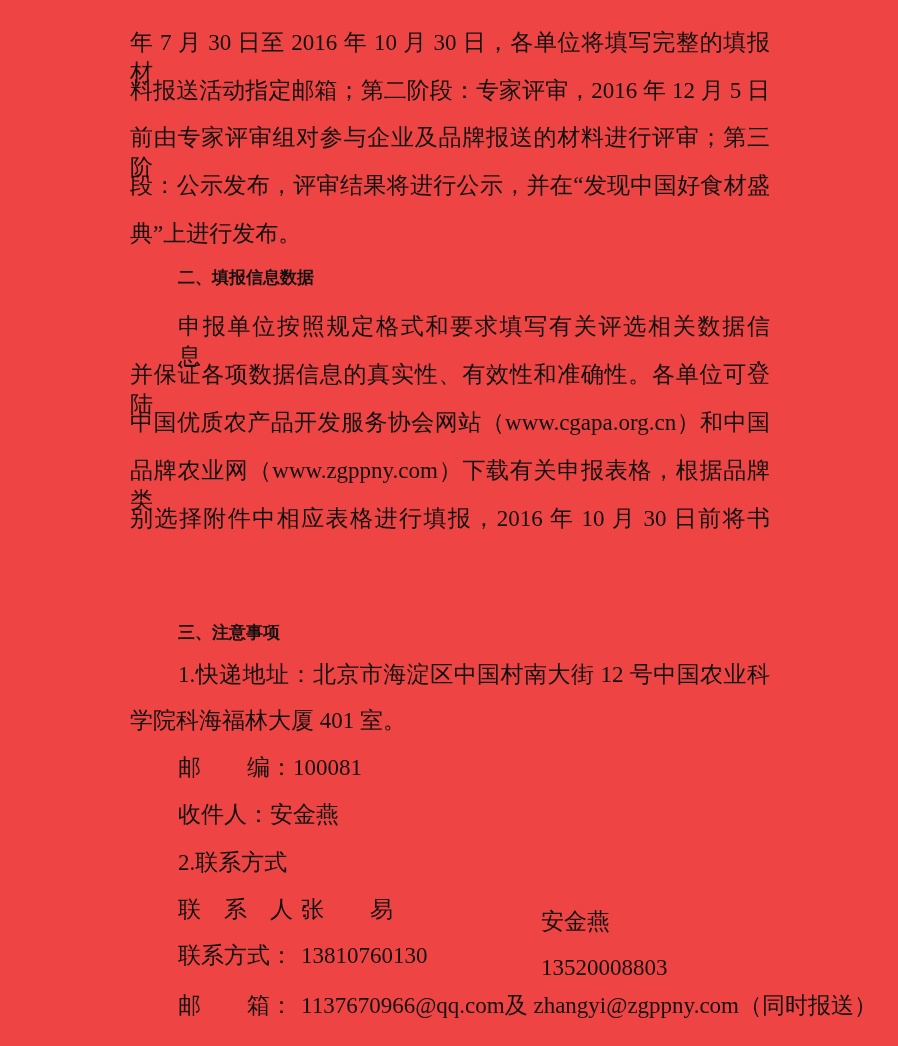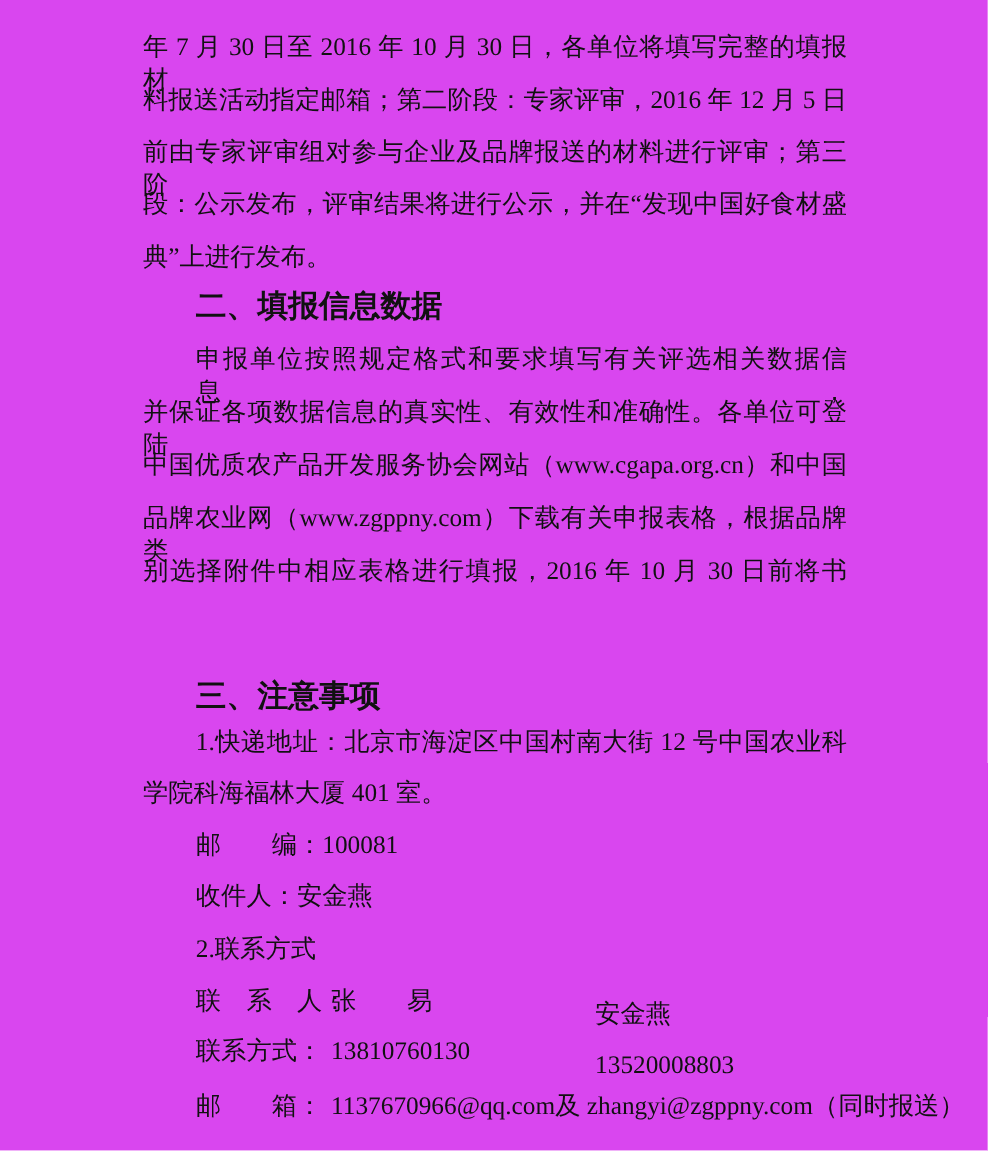--- a/index.html
+++ b/index.html
@@ -1,19 +1,19 @@
 <!DOCTYPE html>
 <html><head>
 <meta charset="utf-8">
 <style>
   html,body { margin:0; padding:0; background:#ffffff; }
   .page {
     position:relative;
     width:898px; height:1046px;
-    background:#d946ef;
+    background:#ef4444;
     color:#111111;
     font-family:"Liberation Serif","DejaVu Serif",serif;
     font-size:23px;
     overflow:hidden;
   }
   .line {
     position:absolute;
     left:130px;
     width:640px;
     line-height:30px;
@@ -26,21 +26,21 @@
     text-align-last:justify;
     text-justify:inter-character;
   }
   
   .ind { padding-left:48px; }
   .just.ind { width:592px; }
   
   .head {
     font-family:"Liberation Sans","DejaVu Sans",sans-serif;
     font-weight:bold;
-    font-size:28px;
+    font-size:17px;
   }
   
   .row { width:768px; height:30px; }
   .row .lab { position:absolute; left:48px; top:0;text-align:right; }
   .row .c1  { position:absolute; left:171px; top:0; }
   .row .c2  { position:absolute; left:411px; top:12px; }
   .row .val { position:absolute; left:171px; top:0; white-space:nowrap; }
 </style>
 </head>
 <body>

